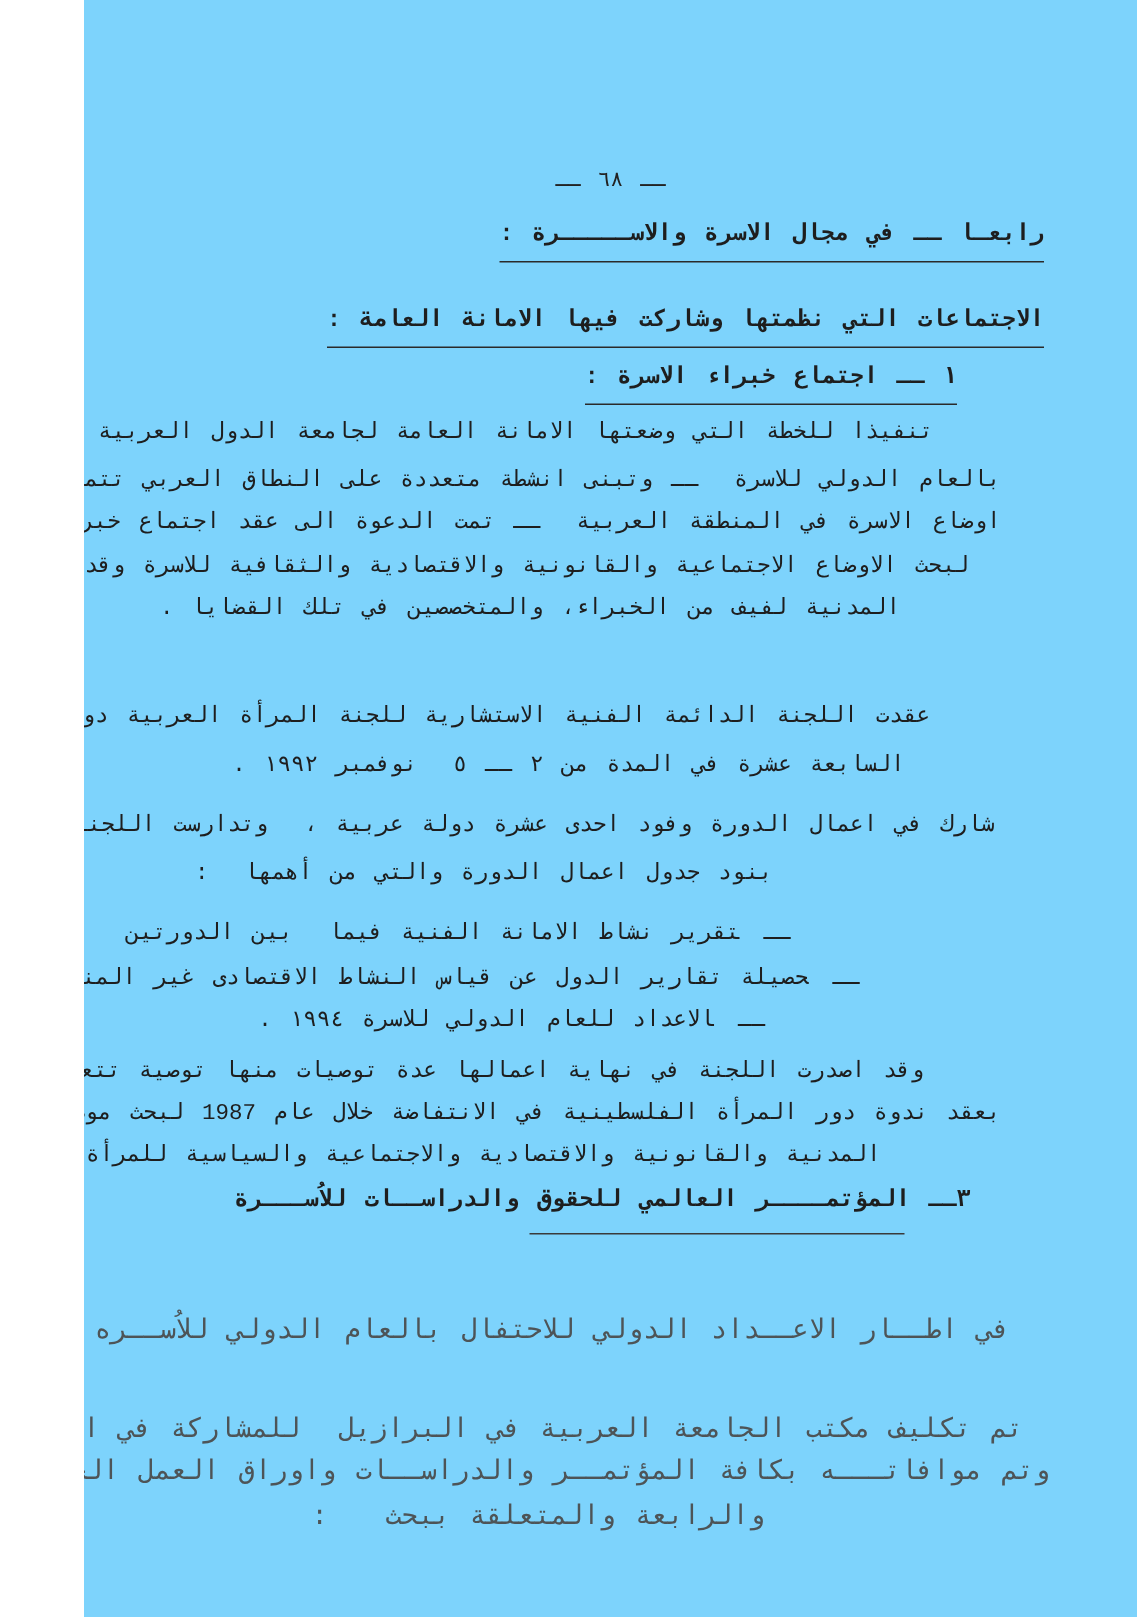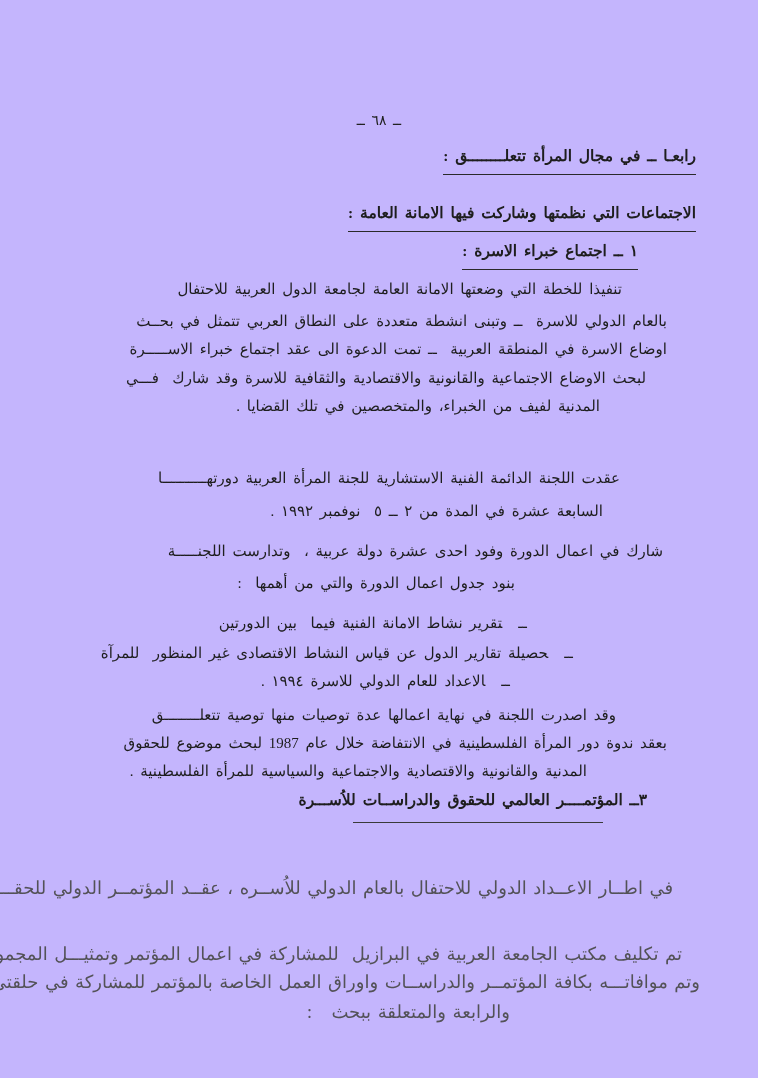--- a/index.html
+++ b/index.html
@@ -1,23 +1,23 @@
 <!DOCTYPE html>
 <html lang="ar" dir="rtl"><head>
 <meta charset="utf-8">
 <style>
   html, body { margin: 0; padding: 0; background: #ffffff; }
   .page {
     position: relative;
-    width: 758px;
+    width: 702px;
     height: 1078px;
-    background: #c4b5fd;
+    background: #7dd3fc;
     overflow: hidden;
     direction: rtl;
-    font-family: Liberation Serif, serif;
+    font-family: Liberation Mono, monospace;
     color: #1e1e1e;
   }
   .ln {
     position: absolute;
     white-space: nowrap;
     font-size: 15px;
     line-height: 1.35;
     word-spacing: 3px;
     letter-spacing: 0.2px;
   }
@@ -38,21 +38,21 @@
   }
   .pn { font-size: 14px; letter-spacing: 2px; color: #222; }
 </style>
 </head>
 <body>
 
 <div class="page">
 
   <div class="ln center pn" style="top:112px">ــ ٦٨ ــ</div>
 
-  <div class="ln head underlined" style="top:146px; right:62px">رابعـا ــ في مجال المرأة تتعلــــــــق :</div>
+  <div class="ln head underlined" style="top:146px; right:62px">رابعـا ــ في مجال الاسرة والاســـــرة :</div>
 
   <div class="ln head underlined" style="top:203px; right:62px">الاجتماعات التي نظمتها وشاركت فيها الامانة العامة :</div>
 
   <div class="ln head underlined" style="top:241px; right:120px">١ ــ اجتماع خبراء الاسرة :</div>
   <div class="ln" style="top:279px; right:136px">تنفيذا للخطة التي وضعتها الامانة العامة لجامعة الدول العربية للاحتفال</div>
   <div class="ln" style="top:311px; right:91px">بالعام الدولي للاسرة &nbsp;ــ وتبنى انشطة متعددة على النطاق العربي تتمثل في بحــث</div>
   <div class="ln" style="top:339px; right:91px">اوضاع الاسرة في المنطقة العربية &nbsp;ــ تمت الدعوة الى عقد اجتماع خبراء الاســـــرة</div>
   <div class="ln" style="top:368px; right:112px">لبحث الاوضاع الاجتماعية والقانونية والاقتصادية والثقافية للاسرة وقد شارك &nbsp;فـــي</div>
   <div class="ln" style="top:396px; right:158px">المدنية لفيف من الخبراء، والمتخصصين في تلك القضايا .</div>
 

